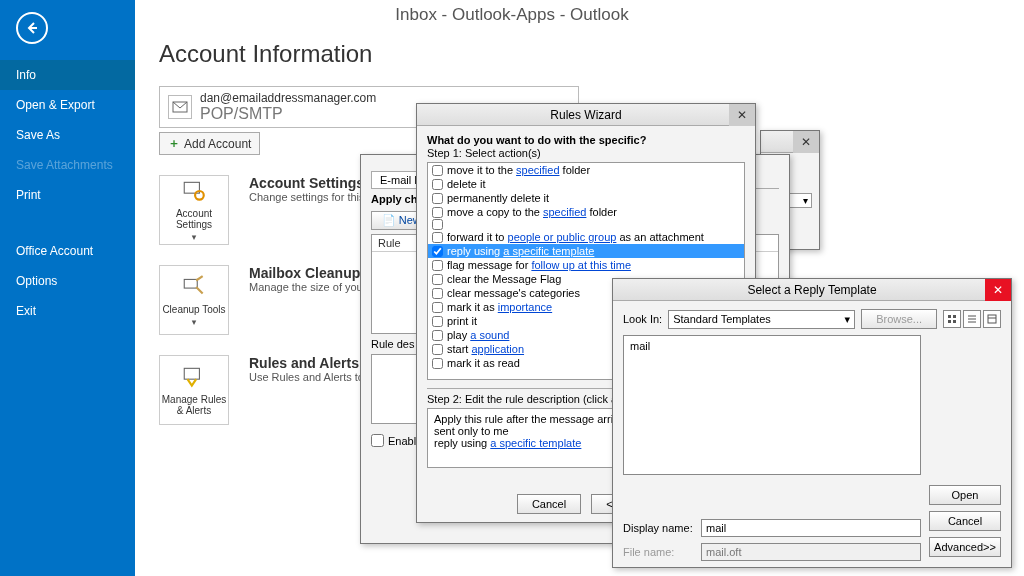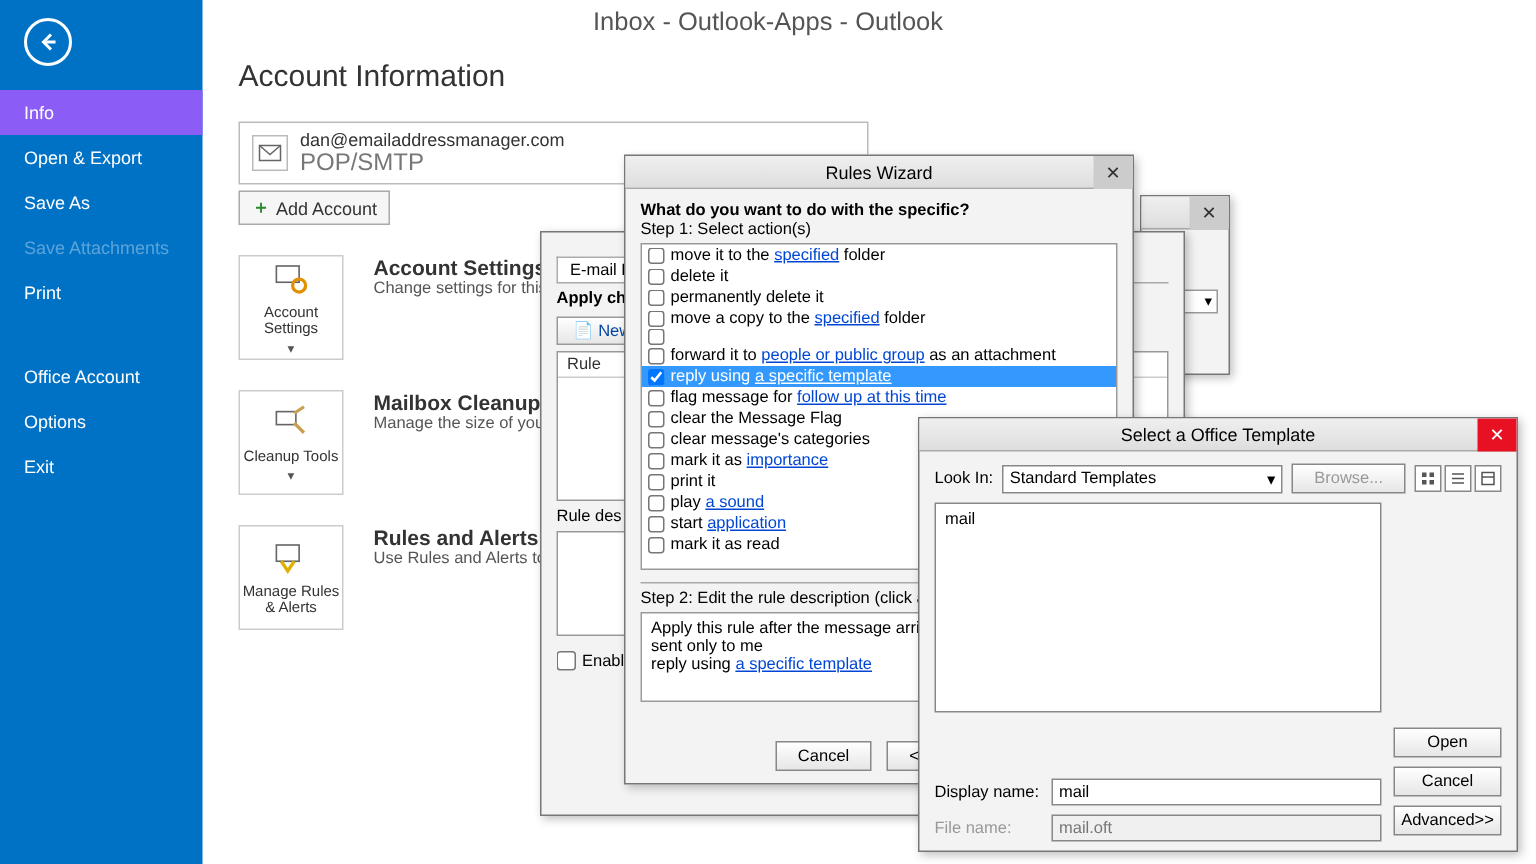--- a/index.html
+++ b/index.html
@@ -3,25 +3,25 @@
 <meta charset="utf-8">
 <style>
   * { box-sizing: border-box; margin: 0; padding: 0; font-family: "Segoe UI", Arial, sans-serif; }
   body { width: 1024px; height: 576px; overflow: hidden; background: #fff; position: relative; }
   .titlebar { height: 30px; text-align: center; color: #555; font-size: 17px; line-height: 30px; }
   .sidebar { position: absolute; top: 0; left: 0; width: 135px; height: 576px; background: #0072c6; color: #fff; }
   .back-circle { width: 32px; height: 32px; border: 2px solid #fff; border-radius: 50%; margin: 12px 0 0 16px; display:flex; align-items:center; justify-content:center; }
   .back-circle svg { fill:#fff; }
   .nav-items { margin-top: 16px; }
   .nav-item { font-size: 12px; color:#fff; padding: 8px 16px; cursor: default; }
-  .nav-item.selected { background:#8b5cf6; }
+  .nav-item.selected { background:#0369a1; }
   .nav-item.disabled { color: rgba(255,255,255,0.35); }
   .nav-spacer { height: 26px; }
   .main { position:absolute; left:135px; top:30px; right:0; bottom:0; padding: 10px 24px; color:#333; }
-  .page-title { font-size: 20px; font-weight: 300; color:#333; margin-bottom: 18px; }
+  .page-title { font-size: 24px; font-weight: 300; color:#333; margin-bottom: 18px; }
   .acct-box { border:1px solid #bbb; padding: 4px 8px; width: 420px; font-size: 12px; display:flex; gap:8px; align-items:center; }
   .acct-icon { width:24px; height:24px; border:1px solid #bbb; display:flex; align-items:center; justify-content:center; }
   .acct-text small { color:#777; display:block; font-size:16px; }
   .add-acct-btn { border:1px solid #aaa; background:#f6f6f6; font-size:12px; padding:2px 8px; margin-top:4px; display:inline-flex; align-items:center; gap:4px; }
   .section { display:flex; gap:20px; margin-top:20px; }
   .tile { border:1px solid #ccc; width:70px; height:70px; display:flex; flex-direction:column; align-items:center; justify-content:center; font-size:10px; text-align:center; gap:2px; }
   .tile small { color:#555; font-size:9px; }
   .tile svg { margin-bottom:2px; }
   .section-text h3 { font-size:14px; font-weight:600; color:#333; }
   .section-text p { font-size:11px; color:#555; }
@@ -282,21 +282,21 @@
     </div>
   </div>
   <div class="wiz-buttons">
     <button class="btn">Cancel</button>
     <button class="btn">&lt; Back</button>
   </div>
 </div>
 
 <div class="dialog dlg-reply">
   <div class="dlg-title">
-    <span>Select a Office Template</span>
+    <span>Select a Reply Template</span>
     <div class="dlg-close red">✕</div>
   </div>
   <div class="reply-body">
     <div class="reply-row">
       <span>Look In:</span>
       <div class="reply-dd">
         <span>Standard Templates</span>
           <span>▾</span>
       </div>
       <button class="btn" style="color:#999;" disabled="">Browse...</button>

